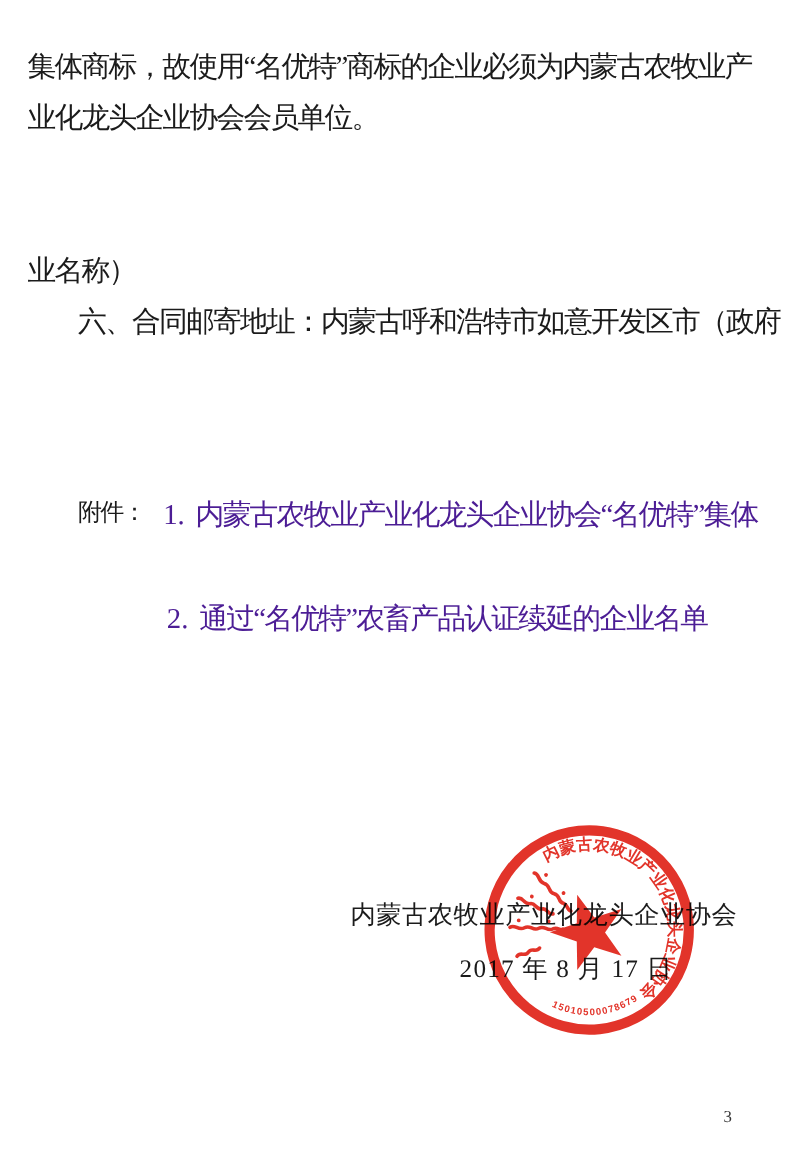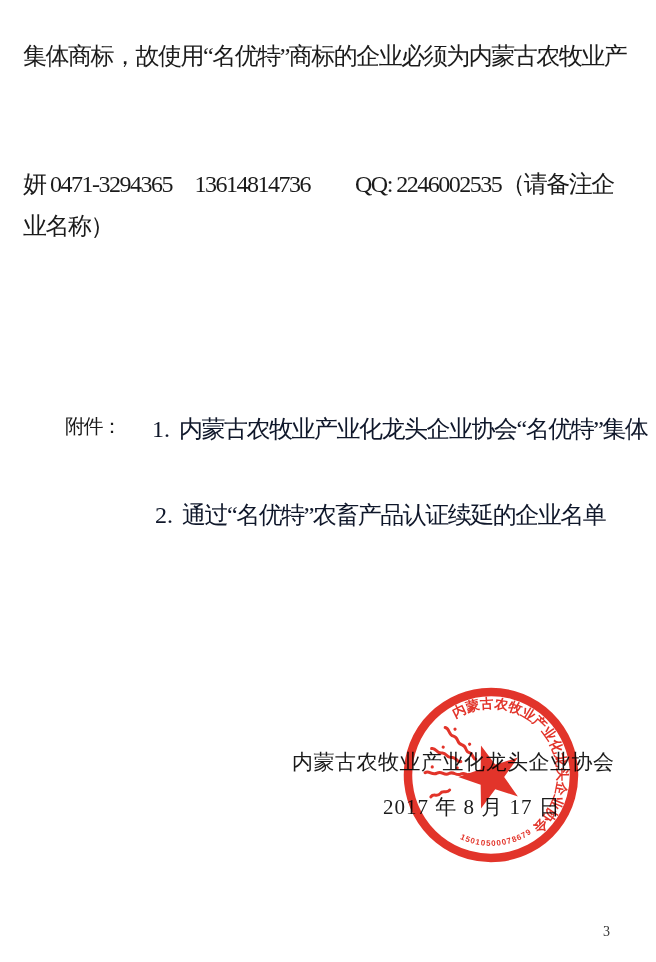--- a/index.html
+++ b/index.html
@@ -16,21 +16,21 @@
     position: absolute;
     left: 23px;
     font-size: 24px;
     letter-spacing: -1.5px;
     line-height: 1.15;
     color: #1b1b1b;
     white-space: pre;
   }
   .indent { left: 65px; }
   .attach-label { position: absolute; left: 65px; font-size: 20px; letter-spacing: -1.5px; color: #1b1b1b; }
-  .attach-row { position: absolute; font-size: 24px; letter-spacing: -1.5px; color: #0f172a; white-space: pre; margin-left: 16px; }
+  .attach-row { position: absolute; font-size: 24px; letter-spacing: -1.5px; color: #4c1d95; white-space: pre; }
   .attach-no { display: inline-block; margin-right: 9px; letter-spacing: 0; }
   .sig-org {
     position: absolute; left: 292px; top: 748px;
     font-size: 21px; letter-spacing: 0.5px; color: #1b1b1b; white-space: pre;
   }
   .sig-date {
     position: absolute; left: 383px; top: 793px;
     font-size: 21px; letter-spacing: 1px; color: #1b1b1b; white-space: pre;
   }
   .page-number {
@@ -43,22 +43,23 @@
     mix-blend-mode: multiply;
     opacity: 0.93;
   }
 </style>
 </head>
 <body>
 
 <div class="page">
 
   <div class="line" style="top:43px">集体商标，故使用“名优特”商标的企业必须为内蒙古农牧业产</div>
-  <div class="line" style="top:171px">妍 0471-3294365　13614814736　　QQ: 2246002535（请备注企</div>
+  <div class="line" style="top:86px">业化龙头企业协会会员单位。</div>
   <div class="line" style="top:213px">业名称）</div>
+  <div class="line indent" style="top:256px">六、合同邮寄地址：内蒙古呼和浩特市如意开发区市（政府</div>
 
   <div class="attach-label" style="top:413px">附件：</div>
   <div class="attach-row" style="left:136px; top:413px"><span class="attach-no">1.</span><span>内蒙古农牧业产业化龙头企业协会“名优特”集体</span></div>
   <div class="attach-row" style="left:139px; top:499px"><span class="attach-no">2.</span><span>通过“名优特”农畜产品认证续延的企业名单</span></div>
 
   <div class="sig-org">内蒙古农牧业产业化龙头企业协会</div>
   <div class="sig-date">2017 年 8 月 17 日</div>
 
   <svg class="seal" viewBox="0 0 178 178" aria-hidden="true">
     <g transform="rotate(-6 89 89)">

